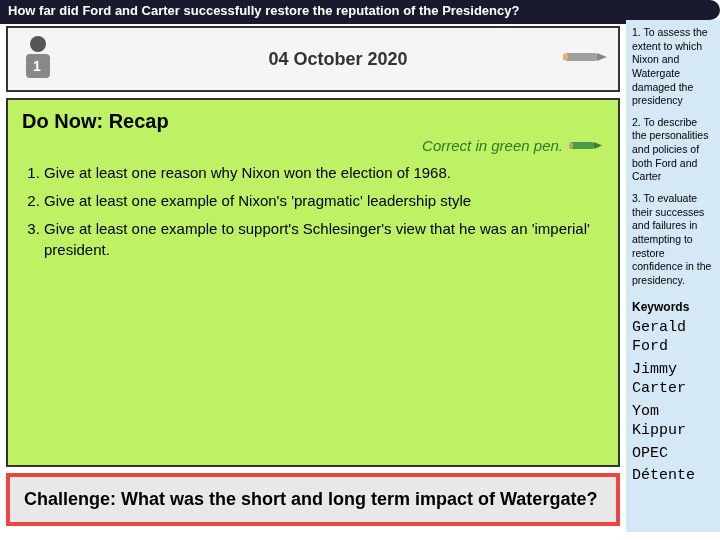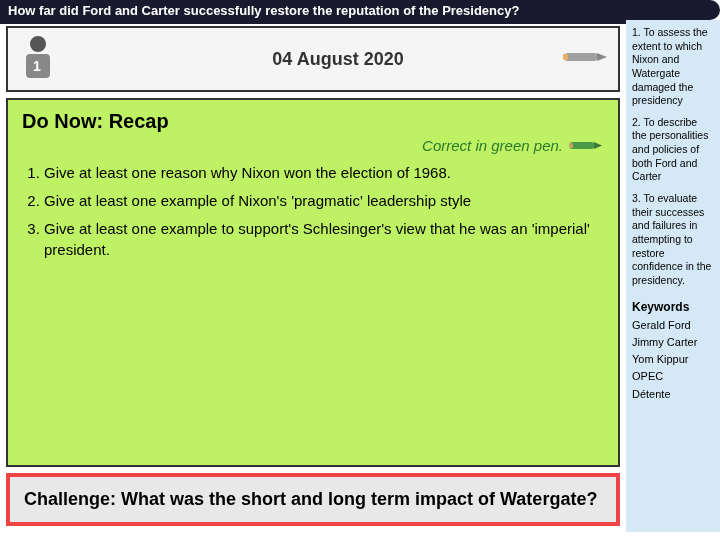--- a/index.html
+++ b/index.html
@@ -144,24 +144,25 @@
 
     .keywords-title {
       font-size: 12px;
       font-weight: bold;
       color: #000;
       margin-top: 4px;
       margin-bottom: 4px;
     }
 
     .keyword-item {
-      font-size: 11px;
+      font-size: 15px;
       color: #000;
       margin-bottom: 3px;
       line-height: 1.3;
+      font-family: Liberation Mono, monospace;
     }
 
     
     .header-right {
       display: flex;
       align-items: center;
       justify-content: center;
       font-size: 15px;
       font-weight: bold;
       color: #fff;
@@ -186,21 +187,21 @@
 
   <div class="content-area">
 
     <div class="date-section">
 
       <svg class="student-icon" viewBox="0 0 40 50">
         <circle cx="20" cy="10" r="8" fill="#555"></circle>
         <rect x="8" y="20" width="24" height="24" rx="4" fill="#888"></rect>
         <text x="15" y="37" font-size="14" fill="#fff" font-weight="bold">1</text>
       </svg>
-      <div class="date-text">04 August 2020</div>
+      <div class="date-text">04 October 2020</div>
 
       <div class="pencil-icon">
         <svg width="45" height="22" viewBox="0 0 45 22">
           <rect x="2" y="7" width="32" height="8" rx="2" fill="#a0a0a0"></rect>
           <polygon points="34,7 44,11 34,15" fill="#888"></polygon>
           <rect x="0" y="8" width="5" height="6" rx="1" fill="#e8b060"></rect>
         </svg>
       </div>
     </div>
 

